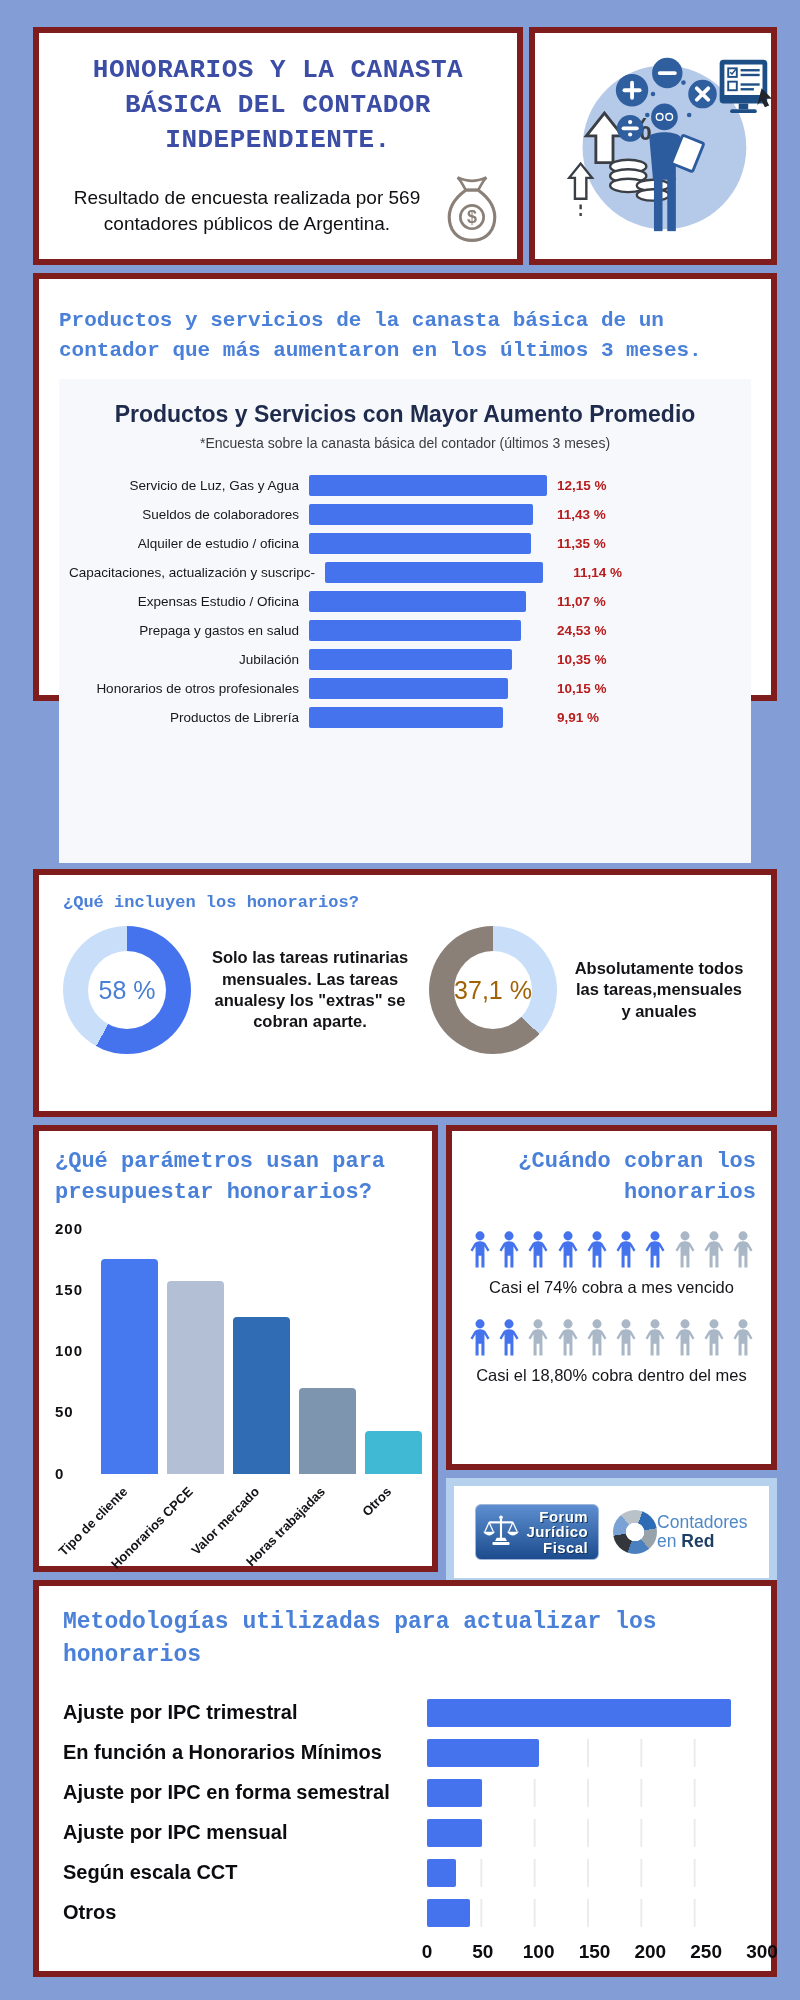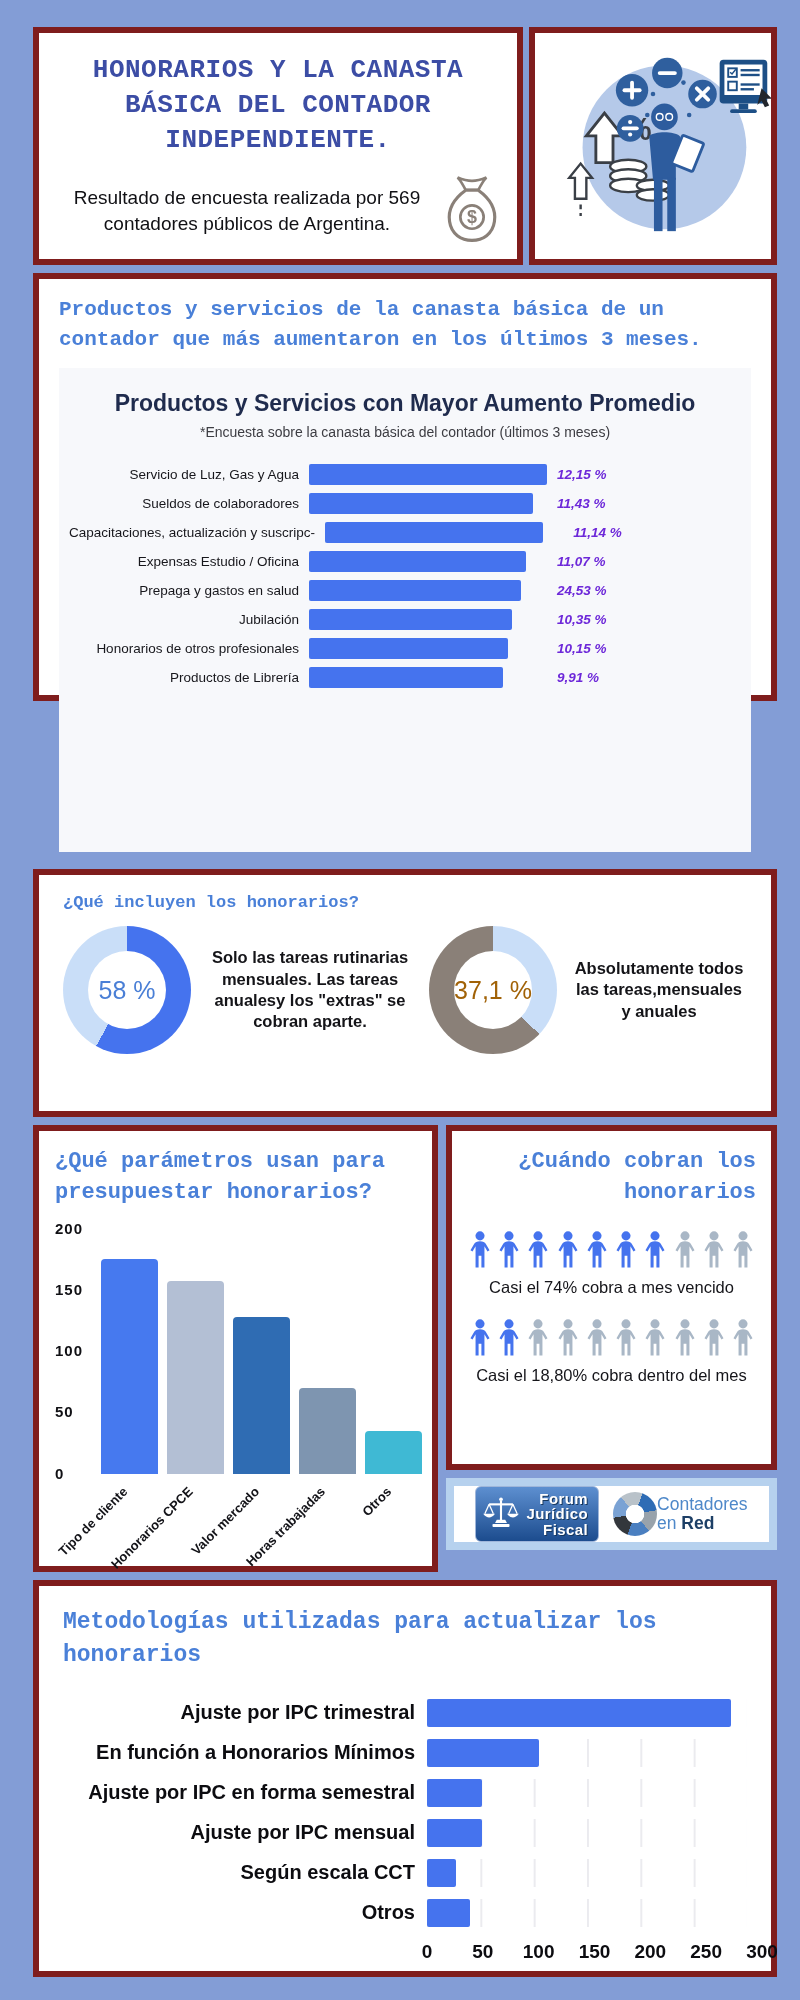--- a/index.html
+++ b/index.html
@@ -13,34 +13,34 @@
                display:flex;flex-direction:column;align-items:center;}
   .header-title{font-family:"Liberation Mono","DejaVu Sans Mono",monospace;font-weight:bold;
                 font-size:26px;line-height:1.35;color:#3c4da5;text-align:center;letter-spacing:.5px;}
   .header-sub-row{display:flex;align-items:center;margin-top:16px;width:100%;}
   .header-subtitle{flex:1;font-size:19px;line-height:1.4;color:#101014;text-align:center;}
   .bag{flex:0 0 62px;}
   .header-right{left:529px;top:27px;width:248px;height:238px;display:flex;
                 align-items:center;justify-content:center;overflow:hidden;}
 
   
-  .panel-aumento{left:33px;top:273px;width:744px;height:428px;padding:16px 20px;}
+  .panel-aumento{left:33px;top:273px;width:744px;height:428px;padding:27px 20px;}
   .aumento-heading{font-size:21px;line-height:1.45;}
   .chart-card{margin-top:12px;background:#f7f8fb;height:484px;padding-top:22px;box-sizing:border-box;}
   .chart-card-title{text-align:center;font-size:23px;font-weight:bold;color:#1f2b4d;margin:0;}
   .chart-card-sub{text-align:center;font-size:14px;color:#3c3c42;margin-top:7px;}
   .abars{margin-top:20px;}
   .abar-row{display:flex;align-items:center;height:29px;padding-left:10px;}
   .abar-label{flex:0 0 230px;text-align:right;font-size:13.5px;color:#17171c;
               padding-right:10px;white-space:nowrap;}
   .abar-zone{width:238px;height:21px;position:relative;
              background-image:linear-gradient(to right,#eceef3 1px,transparent 1px);
              background-size:25% 100%;}
   .abar{height:100%;background:#4573ee;border-radius:2px;}
-  .abar-val{margin-left:10px;font-size:13.5px;font-weight:bold;color:#6d28d9;white-space:nowrap;font-style:italic;}
+  .abar-val{margin-left:10px;font-size:13.5px;font-weight:bold;color:#b91c1c;white-space:nowrap;}
 
   
   .panel-incluyen{left:33px;top:869px;width:744px;height:248px;padding:18px 24px;}
   .incluyen-heading{font-size:17px;}
   .incluyen-row{display:flex;align-items:center;margin-top:14px;gap:14px;}
   .donut{width:128px;height:128px;border-radius:50%;position:relative;flex:0 0 auto;}
   .donut-hole{position:absolute;left:50%;top:50%;width:78px;height:78px;background:#fff;
               border-radius:50%;transform:translate(-50%,-50%);
               display:flex;align-items:center;justify-content:center;}
   .donut-label{font-size:25px;}
@@ -60,21 +60,21 @@
            transform:rotate(-45deg);transform-origin:top right;}
 
   
   .panel-cuando{left:446px;top:1125px;width:331px;height:345px;padding:16px 15px;}
   .cuando-heading{font-size:22px;text-align:right;line-height:1.4;}
   .people-row{display:flex;justify-content:space-between;margin-top:22px;}
   .person svg{width:26px;height:37px;display:block;}
   .people-caption{margin-top:10px;font-size:16.5px;color:#15151a;text-align:center;}
 
   
-  .logos-strip{position:absolute;left:446px;top:1478px;width:331px;height:72px;
+  .logos-strip{position:absolute;left:446px;top:1478px;width:331px;height:108px;
                background:#b6d1ee;padding:8px;box-sizing:border-box;}
   .logos-inner{background:#fff;width:100%;height:100%;display:flex;align-items:center;
                justify-content:center;gap:14px;}
   .forum-logo{display:flex;align-items:center;gap:6px;border-radius:6px;padding:4px 10px 4px 6px;
               background:linear-gradient(180deg,#5d8fd0,#1c4c8e);border:1px solid #9fb6da;}
   .forum-text{display:flex;flex-direction:column;align-items:flex-end;line-height:1.02;}
   .forum-text span{color:#fff;font-weight:bold;font-size:15px;letter-spacing:.4px;
                    text-shadow:1px 1px 0 #16365c;}
   .contadores-logo{display:flex;align-items:center;}
   .aperture{width:44px;height:44px;border-radius:50%;
@@ -83,21 +83,21 @@
               conic-gradient(from 20deg,#2e6cb5 0 60deg,#98a2ab 60deg 120deg,#4a7fc0 120deg 180deg,
                              #33373c 180deg 240deg,#7aa2d4 240deg 300deg,#b9c2c9 300deg 360deg);}
   .contadores-text{line-height:1.1;font-size:17.5px;color:#4e88c9;}
   .contadores-text b{color:#1d3f66;}
 
   
   .panel-metodo{left:33px;top:1580px;width:744px;height:397px;padding:20px 24px;}
   .metodo-heading{font-size:23px;line-height:1.45;}
   .mrows{margin-top:20px;}
   .mrow{display:flex;align-items:center;height:40px;}
-  .mlabel{flex:0 0 352px;text-align:right;font-size:20px;font-weight:bold;color:#0c0c10;
+  .mlabel{flex:0 0 352px;font-size:20px;font-weight:bold;color:#0c0c10;
           padding-right:12px;white-space:nowrap;}
   .mzone{width:335px;height:28px;position:relative;
          background-image:linear-gradient(to right,#ebebef 1.5px,transparent 1.5px);
          background-size:16.6667% 100%;}
   .mbar{height:100%;background:#4573ee;border-radius:2px;}
   .maxis{position:relative;margin-left:364px;width:335px;height:30px;margin-top:8px;}
   .mtick{position:absolute;transform:translateX(-50%);font-size:19px;font-weight:bold;color:#0c0c10;}
 </style>
 </head>
 <body>
@@ -197,20 +197,27 @@
             <div class="abar-val">12,15 %</div>
           </div>
           <div class="abar-row">
             <div class="abar-label">Sueldos de colaboradores</div>
             <div class="abar-zone">
               <div class="abar" style="width: 94.0741%;"></div>
             </div>
             <div class="abar-val">11,43 %</div>
           </div>
           <div class="abar-row">
+            <div class="abar-label">Alquiler de estudio / oficina</div>
+            <div class="abar-zone">
+              <div class="abar" style="width: 93.4156%;"></div>
+            </div>
+            <div class="abar-val">11,35 %</div>
+          </div>
+          <div class="abar-row">
             <div class="abar-label">Capacitaciones, actualización y suscripc-</div>
             <div class="abar-zone">
               <div class="abar" style="width: 91.6872%;"></div>
             </div>
             <div class="abar-val">11,14 %</div>
           </div>
           <div class="abar-row">
             <div class="abar-label">Expensas Estudio / Oficina</div>
             <div class="abar-zone">
               <div class="abar" style="width: 91.1111%;"></div>

